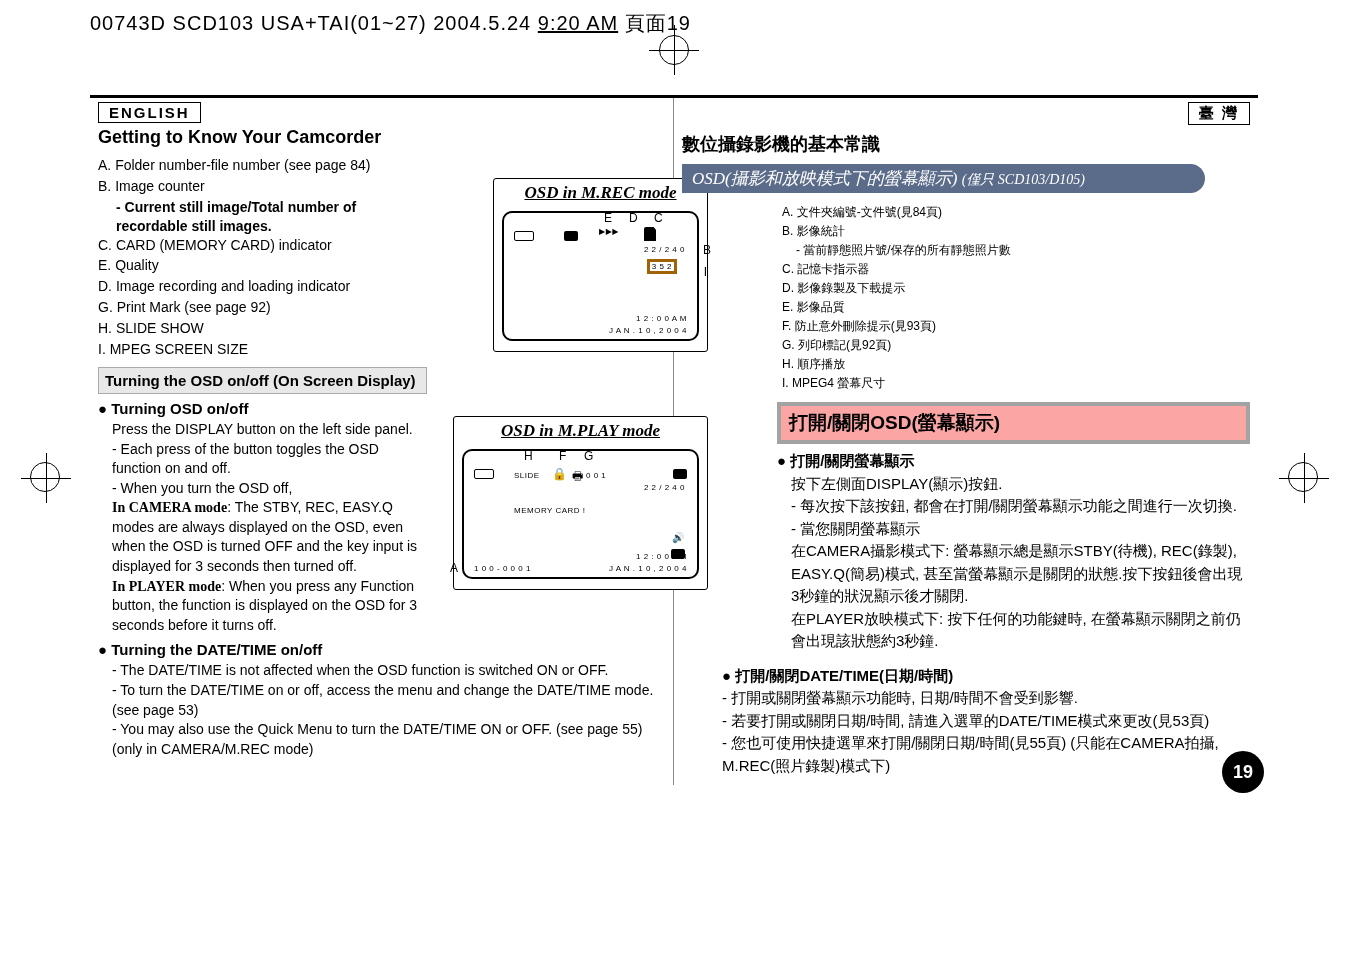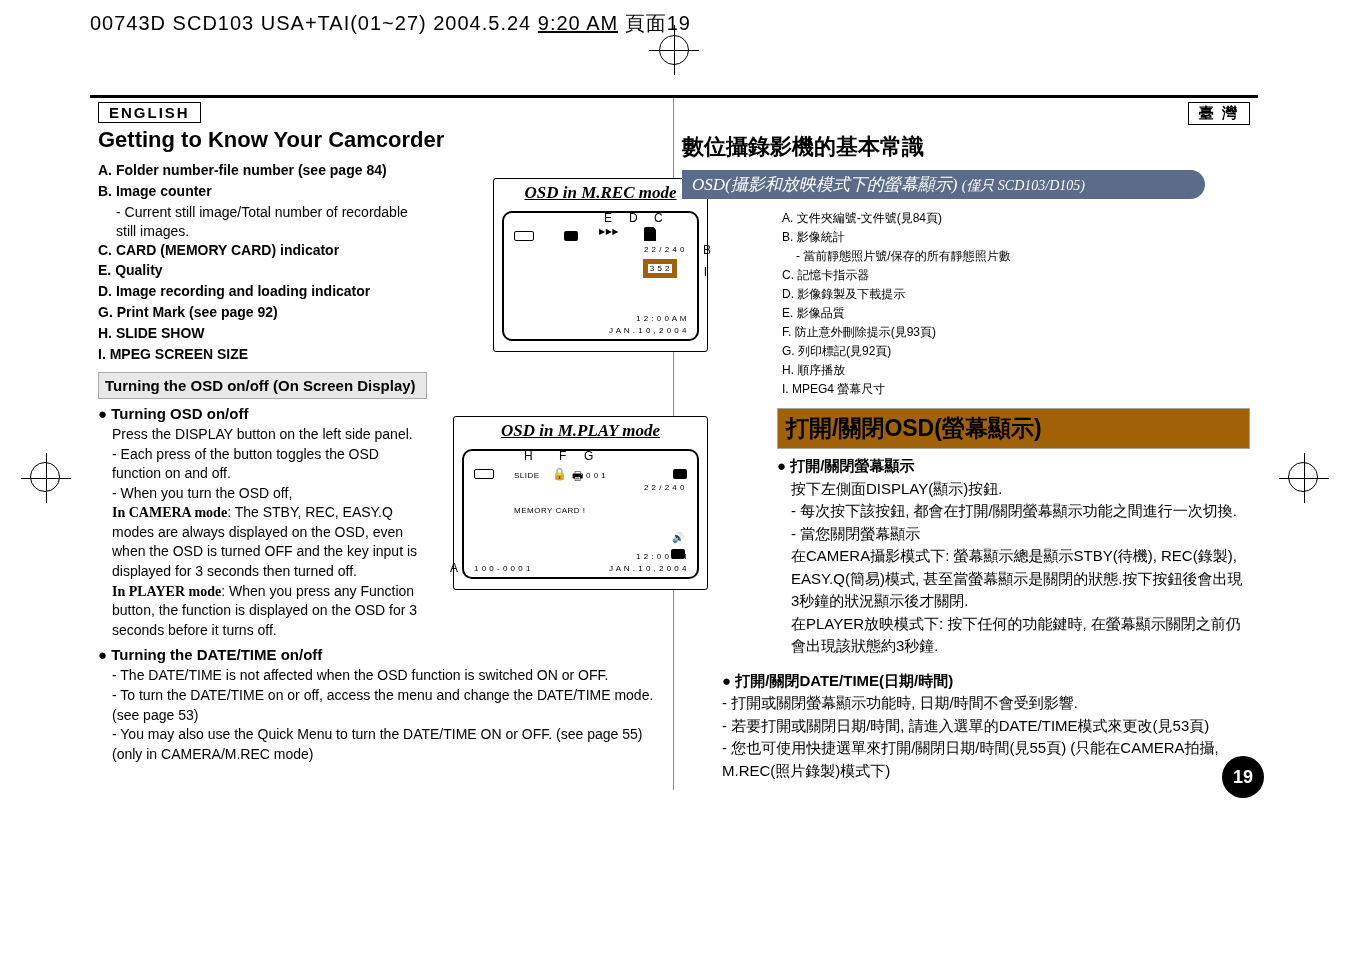--- a/index.html
+++ b/index.html
@@ -52,41 +52,41 @@
   .lang-box {
     display: inline-block;
     border: 1.5px solid #000;
     padding: 1px 10px;
     font-weight: bold;
     font-size: 15px;
     letter-spacing: 2px;
   }
   .lang-right { position: absolute; right: 8px; top: 4px; }
   h1.heading {
-    font-size: 22px;
+    font-size: 18px;
     font-weight: bold;
     margin: 4px 0 8px 0;
   }
   .subheader {
     background: #5b6b8a;
     color: #fff;
     font-style: italic;
     font-family: "Times New Roman", serif;
     font-size: 17px;
     padding: 4px 10px;
     border-radius: 0 30px 30px 0;
     margin-bottom: 10px;
     width: 92%;
     line-height: 1.25;
   }
   .subheader .small { font-size: 14px; font-style: italic; display:block;}
   .list-block { font-size: 14px; line-height: 1.35; margin-bottom: 8px;}
-  .list-block b { font-weight: bold; }
+  .list-block b { font-weight: normal; }
   .item { margin-bottom: 2px; }
-  .sub { margin-left: 18px; }
+  .sub { margin-left: 18px; font-weight: bold; }
   .section-title-en {
     font-weight: bold;
     font-size: 15px;
     padding: 4px 6px;
     background: #e8e8e8;
     border: 1px solid #aaa;
     margin: 6px 0;
   }
   .bullet { font-weight: bold; font-size: 15px; margin-top: 6px; }
   .body-text { font-size: 14px; line-height: 1.4; margin: 3px 0 6px 14px;}
@@ -116,24 +116,24 @@
     height: 130px;
     position: relative;
     font-family: Arial, sans-serif;
   }
   .tiny { font-size: 8px; letter-spacing: 0.5px; position: absolute; }
   .label-letter { font-size: 12px; position: absolute; font-family: Arial; }
   .zh-list { font-size: 12px; line-height: 1.5; margin: 6px 0 10px 14px;}
   .zh-item { margin-bottom: 1px; }
   .section-title-zh {
     font-weight: bold;
-    font-size: 23px;
+    font-size: 19px;
     padding: 4px 8px;
-    background: #a16207;
-    border: 1px solid #a3a3a3;
+    background: #fca5a5;
+    border: 4px solid #a3a3a3;
     margin: 10px 0 6px 0;
   }
   .zh-body { font-size: 15px; line-height: 1.5; margin-left: 14px;}
   .zh-sub { margin-left: 14px; }
   .page-num {
     position: absolute;
     bottom: -8px; right: -6px;
     width: 42px; height: 42px;
     background: #000;
     color: #fff;
@@ -219,21 +219,21 @@
           <span class="label-letter" style="top:-2px; left:100px;">E</span>
           <span class="label-letter" style="top:-2px; left:125px;">D</span>
           <span class="label-letter" style="top:-2px; left:150px;">C</span>
           <span class="label-letter" style="top:30px; right:-14px;">B</span>
           <span class="label-letter" style="top:52px; right:-10px;">I</span>
           <span class="icon-rect" style="position:absolute; top:18px; left:10px;"></span>
           <span class="icon-black" style="position:absolute; top:18px; left:60px;"></span>
           <span class="tiny" style="top:14px; left:95px;">▶▶▶</span>
           <span class="icon-sd" style="position:absolute; top:14px; left:140px;"></span>
           <span class="tiny" style="top:32px; right:12px;">2 2 / 2 4 0</span>
-          <span class="tiny" style="top:46px; right:20px; border:5px solid #a16207; padding:0 2px;">3 5 2</span>
+          <span class="tiny" style="top:46px; right:20px; border:3px solid #a16207; padding:0 2px;">3 5 2</span>
           <span class="tiny" style="bottom:16px; right:10px;">1 2 : 0 0 A M</span>
           <span class="tiny" style="bottom:4px; right:10px;">J A N . 1 0 , 2 0 0 4</span>
         </div>
       </div>
 
       
       <div class="diagram-box diag2">
         <div class="diagram-title">OSD in M.PLAY mode</div>
         <div class="screen">
           <span class="label-letter" style="top:-2px; left:60px;">H</span>

